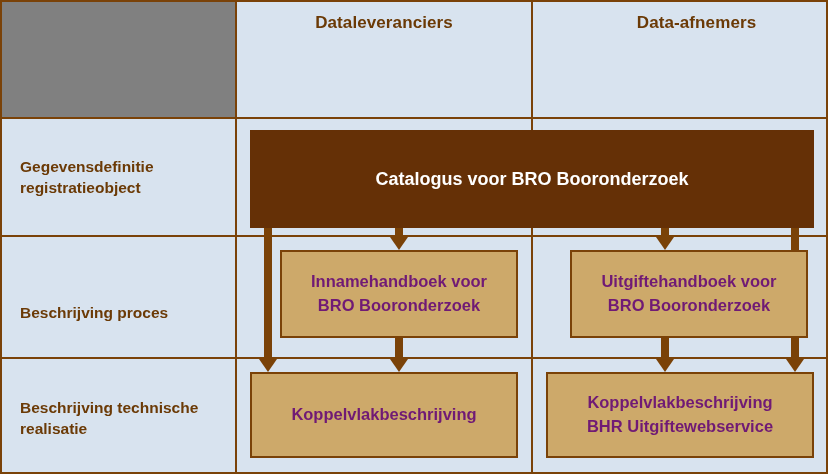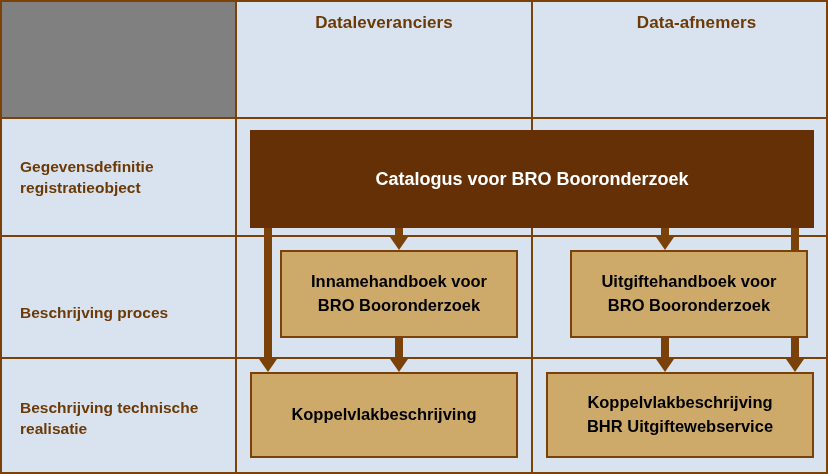--- a/index.html
+++ b/index.html
@@ -95,21 +95,21 @@
   
   .tanbox {
     position: absolute;
     background: #cda96a;
     border: 2px solid #7a4208;
     box-sizing: border-box;
     display: flex;
     flex-direction: column;
     align-items: center;
     justify-content: center;
-    color: #000000;
+    color: #701a75;
     font-size: 16.5px;
     font-weight: bold;
     line-height: 1.45;
     text-align: center;
     z-index: 20;
   }
   #box-innamehandboek { left: 280px; top: 250px; width: 238px; height: 88px; }
   #box-uitgiftehandboek { left: 570px; top: 250px; width: 238px; height: 88px; }
   #box-innamews  { left: 250px; top: 372px; width: 268px; height: 86px; }
   #box-uitgiftews{ left: 546px; top: 372px; width: 268px; height: 86px; }

